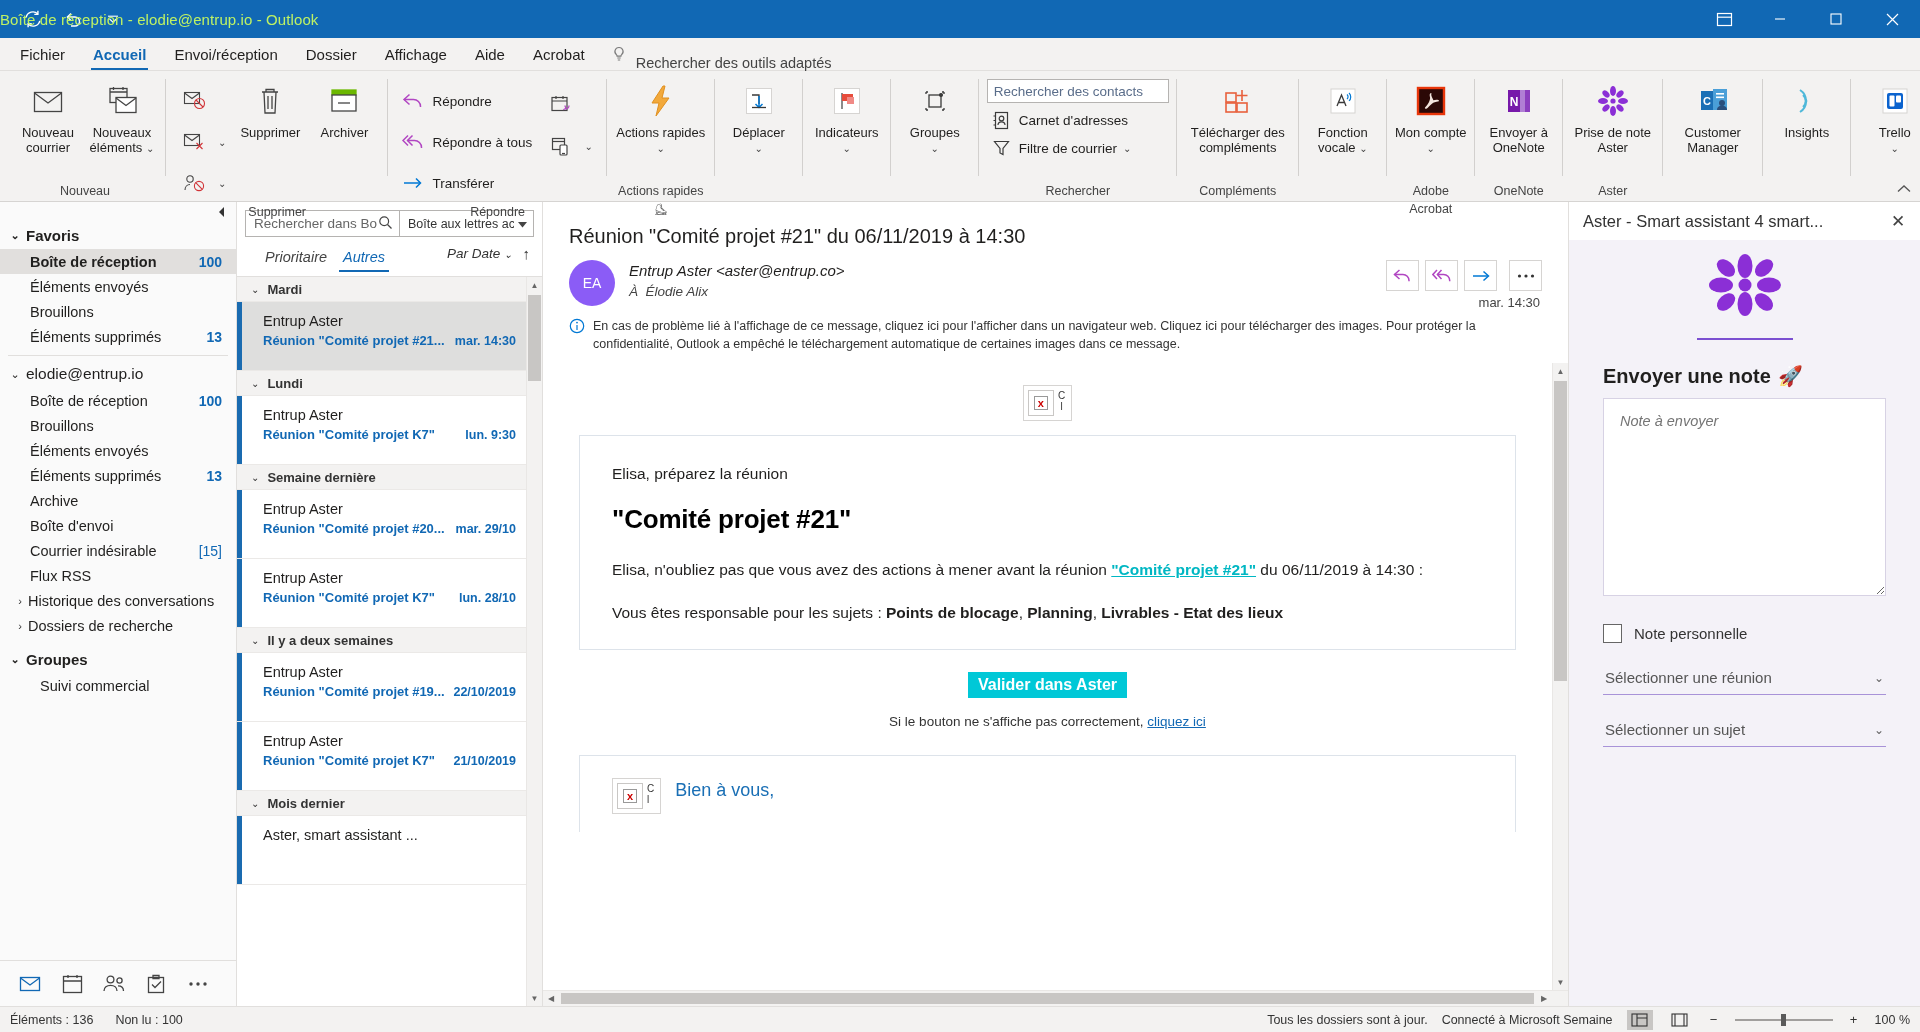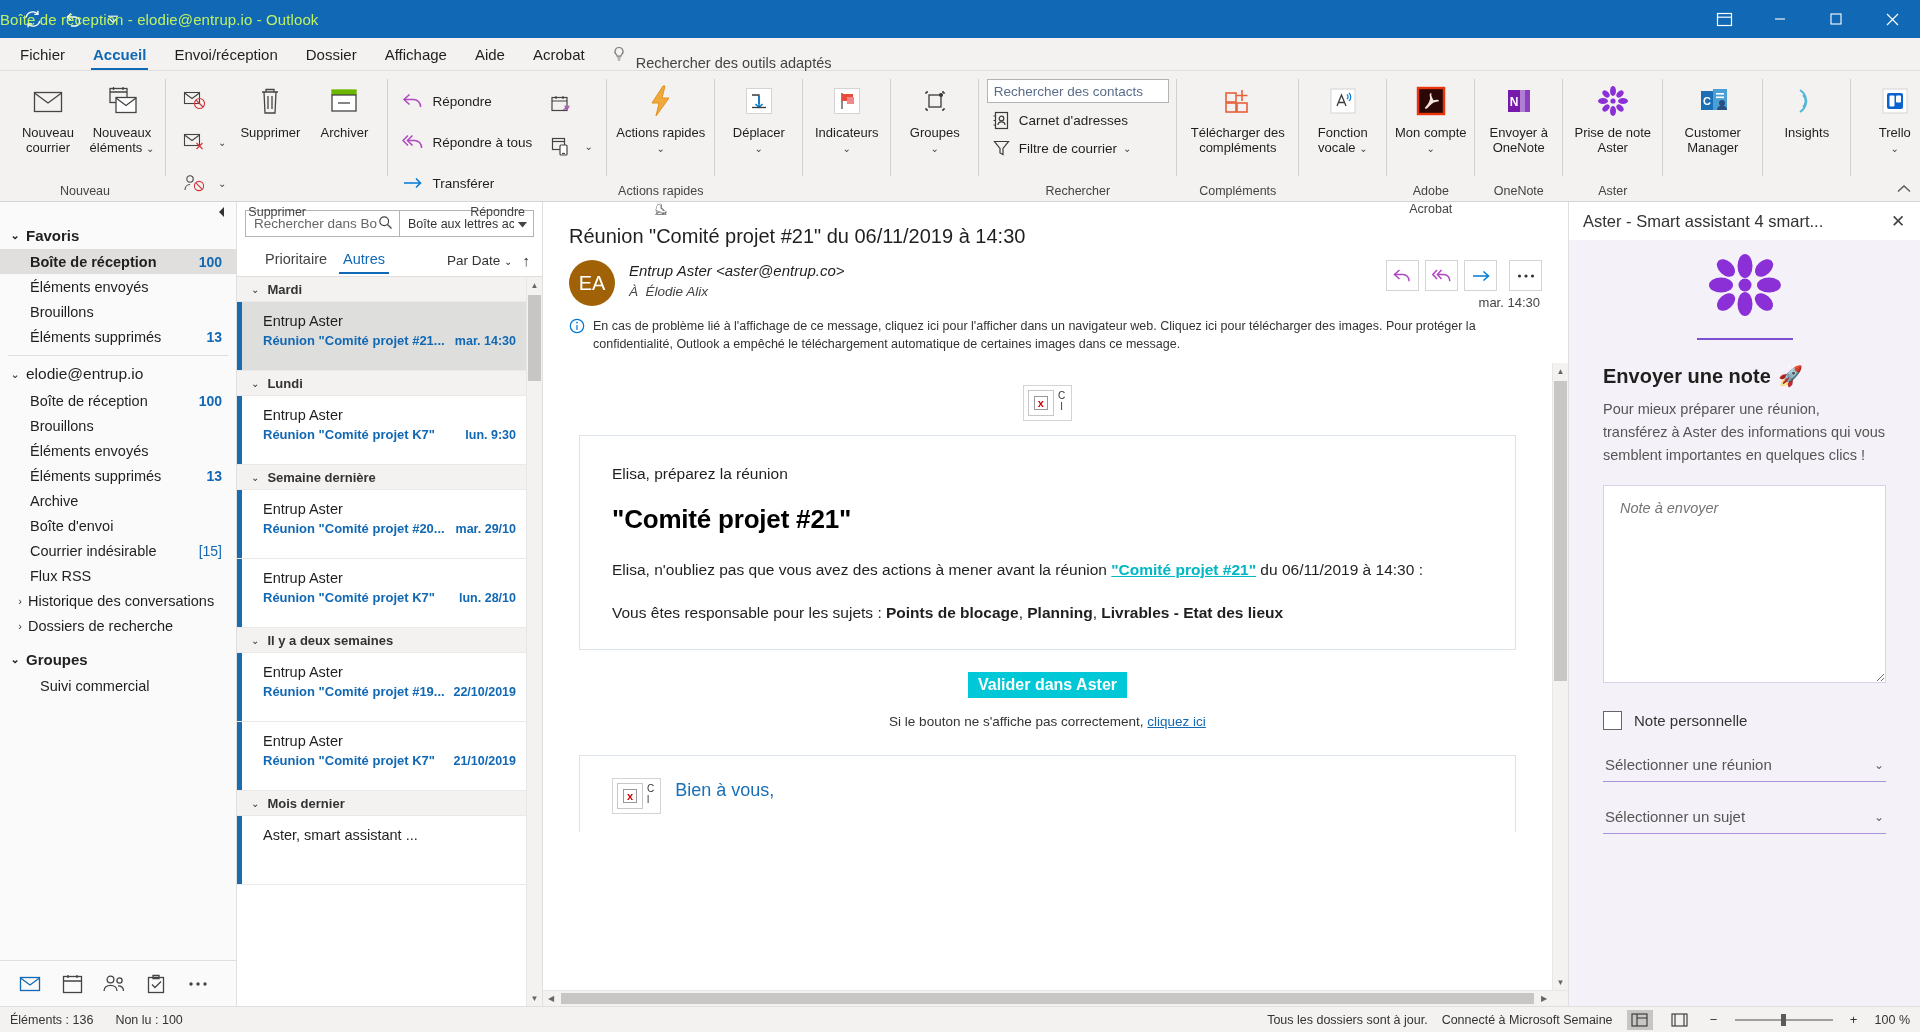--- a/index.html
+++ b/index.html
@@ -127,22 +127,23 @@
     align-items: center; padding: 0 6px 0 8px; font-size: 13.5px; color: #666;
   }
   .ml-searchbox .ph { flex:1; white-space:nowrap; overflow:hidden; }
   .ml-scope {
     height: 27px; border: 1px solid #b5b3b1; border-left: none; background: #fff;
     display: flex; align-items: center; padding: 0 6px 0 8px; font-size: 12.5px; color: #333;
     width: 134px; gap: 4px;
   }
   .ml-scope .sc { flex:1; white-space:nowrap; overflow:hidden; }
   .ml-tabs {
-    display: flex; align-items: center; padding: 2px 8px 0 20px; height: 34px; gap: 0;
+    display: flex; align-items: flex-start; padding: 2px 8px 0 20px; height: 34px; gap: 0;
     border-bottom: 1px solid #e1dfdd;
+    font-style: italic;
   }
   .ml-tab {
     font-size: 14.5px; color: #444; padding: 4px 8px 7px 8px; cursor: default; position: relative;
   }
   .ml-tab.active { color: #1168b4; }
   .ml-tab.active:after { content:''; position:absolute; left:4px; right:4px; bottom:0; height:2px; background:#1168b4; }
   .ml-sort { margin-left: auto; display:flex; align-items:center; gap: 10px; font-size: 13.5px; color:#333; }
   .ml-sort .cv { font-size: 10px; }
   .ml-arrow { font-size: 15px; color:#333; padding-right:4px;}
   .ml-body { flex: 1; display: flex; min-height: 0; }
@@ -169,22 +170,22 @@
   .mitem .mdate { font-size: 12.5px; font-weight: bold; color: #1168b4; white-space: nowrap; }
   .ml-scrollbar { width: 16px; background: #f3f2f1; border-left: 1px solid #e9e7e5; position: relative; }
   .sb-arrow { height: 16px; display:flex; align-items:center; justify-content:center; font-size:8px; color:#666; background:#f3f2f1;}
   .sb-thumb { position: absolute; left: 1px; right: 1px; background: #c8c6c4; }
 
   
   .readpane { flex: 1; min-width: 0; display: flex; flex-direction: column; background: #fff; }
   .rp-subject { font-size: 20px; color: #201f1e; padding: 20px 26px 4px 26px; line-height: 28px; }
   .rp-header { display: flex; padding: 6px 26px 0 26px; align-items: flex-start; }
   .avatar {
-    width: 46px; height: 46px; border-radius: 50%; background: #a16207; color: #fff;
-    display: flex; align-items: center; justify-content: center; font-size: 20px; flex: 0 0 46px;
+    width: 46px; height: 46px; border-radius: 50%; background: #8b5cf6; color: #fff;
+    display: flex; align-items: center; justify-content: center; font-size: 14px; flex: 0 0 46px;
   }
   .rp-from { padding-left: 14px; flex: 1; min-width: 0; font-style: italic; }
   .rp-fromline { font-size: 15px; color: #201f1e; line-height: 22px; }
   .rp-toline { font-size: 13.5px; color: #444; line-height: 20px; }
   .rp-actions { display: flex; flex-direction: column; align-items: flex-end; gap: 4px; }
   .rp-actrow { display: flex; gap: 6px; }
   .actbtn {
     width: 33px; height: 31px; border: 1px solid #d6d4d2; background: #fff;
     display: flex; align-items: center; justify-content: center; cursor: default;
   }
@@ -1141,21 +1142,20 @@
                 <circle cx="50" cy="33" r="6.5"></circle>
               </g>
             </svg>
             <div class="underline"></div>
           </div>
         </div>
         <div class="ap-h2">
           <span>Envoyer une note</span>
           <span>🚀</span>
         </div>
-        <div class="ap-p">Pour mieux préparer une réunion, transférez à Aster des informations qui vous semblent importantes en quelques clics !</div>
         <textarea class="ap-textarea" placeholder="Note à envoyer" style=""></textarea>
         <div class="ap-check">
           <span class="box"></span>
           <span class="lbl">Note personnelle</span>
         </div>
         <div class="ap-select">
           <span class="sv">Sélectionner une réunion</span>
           <span class="cv">⌄</span>
         </div>
         <div class="ap-select">

